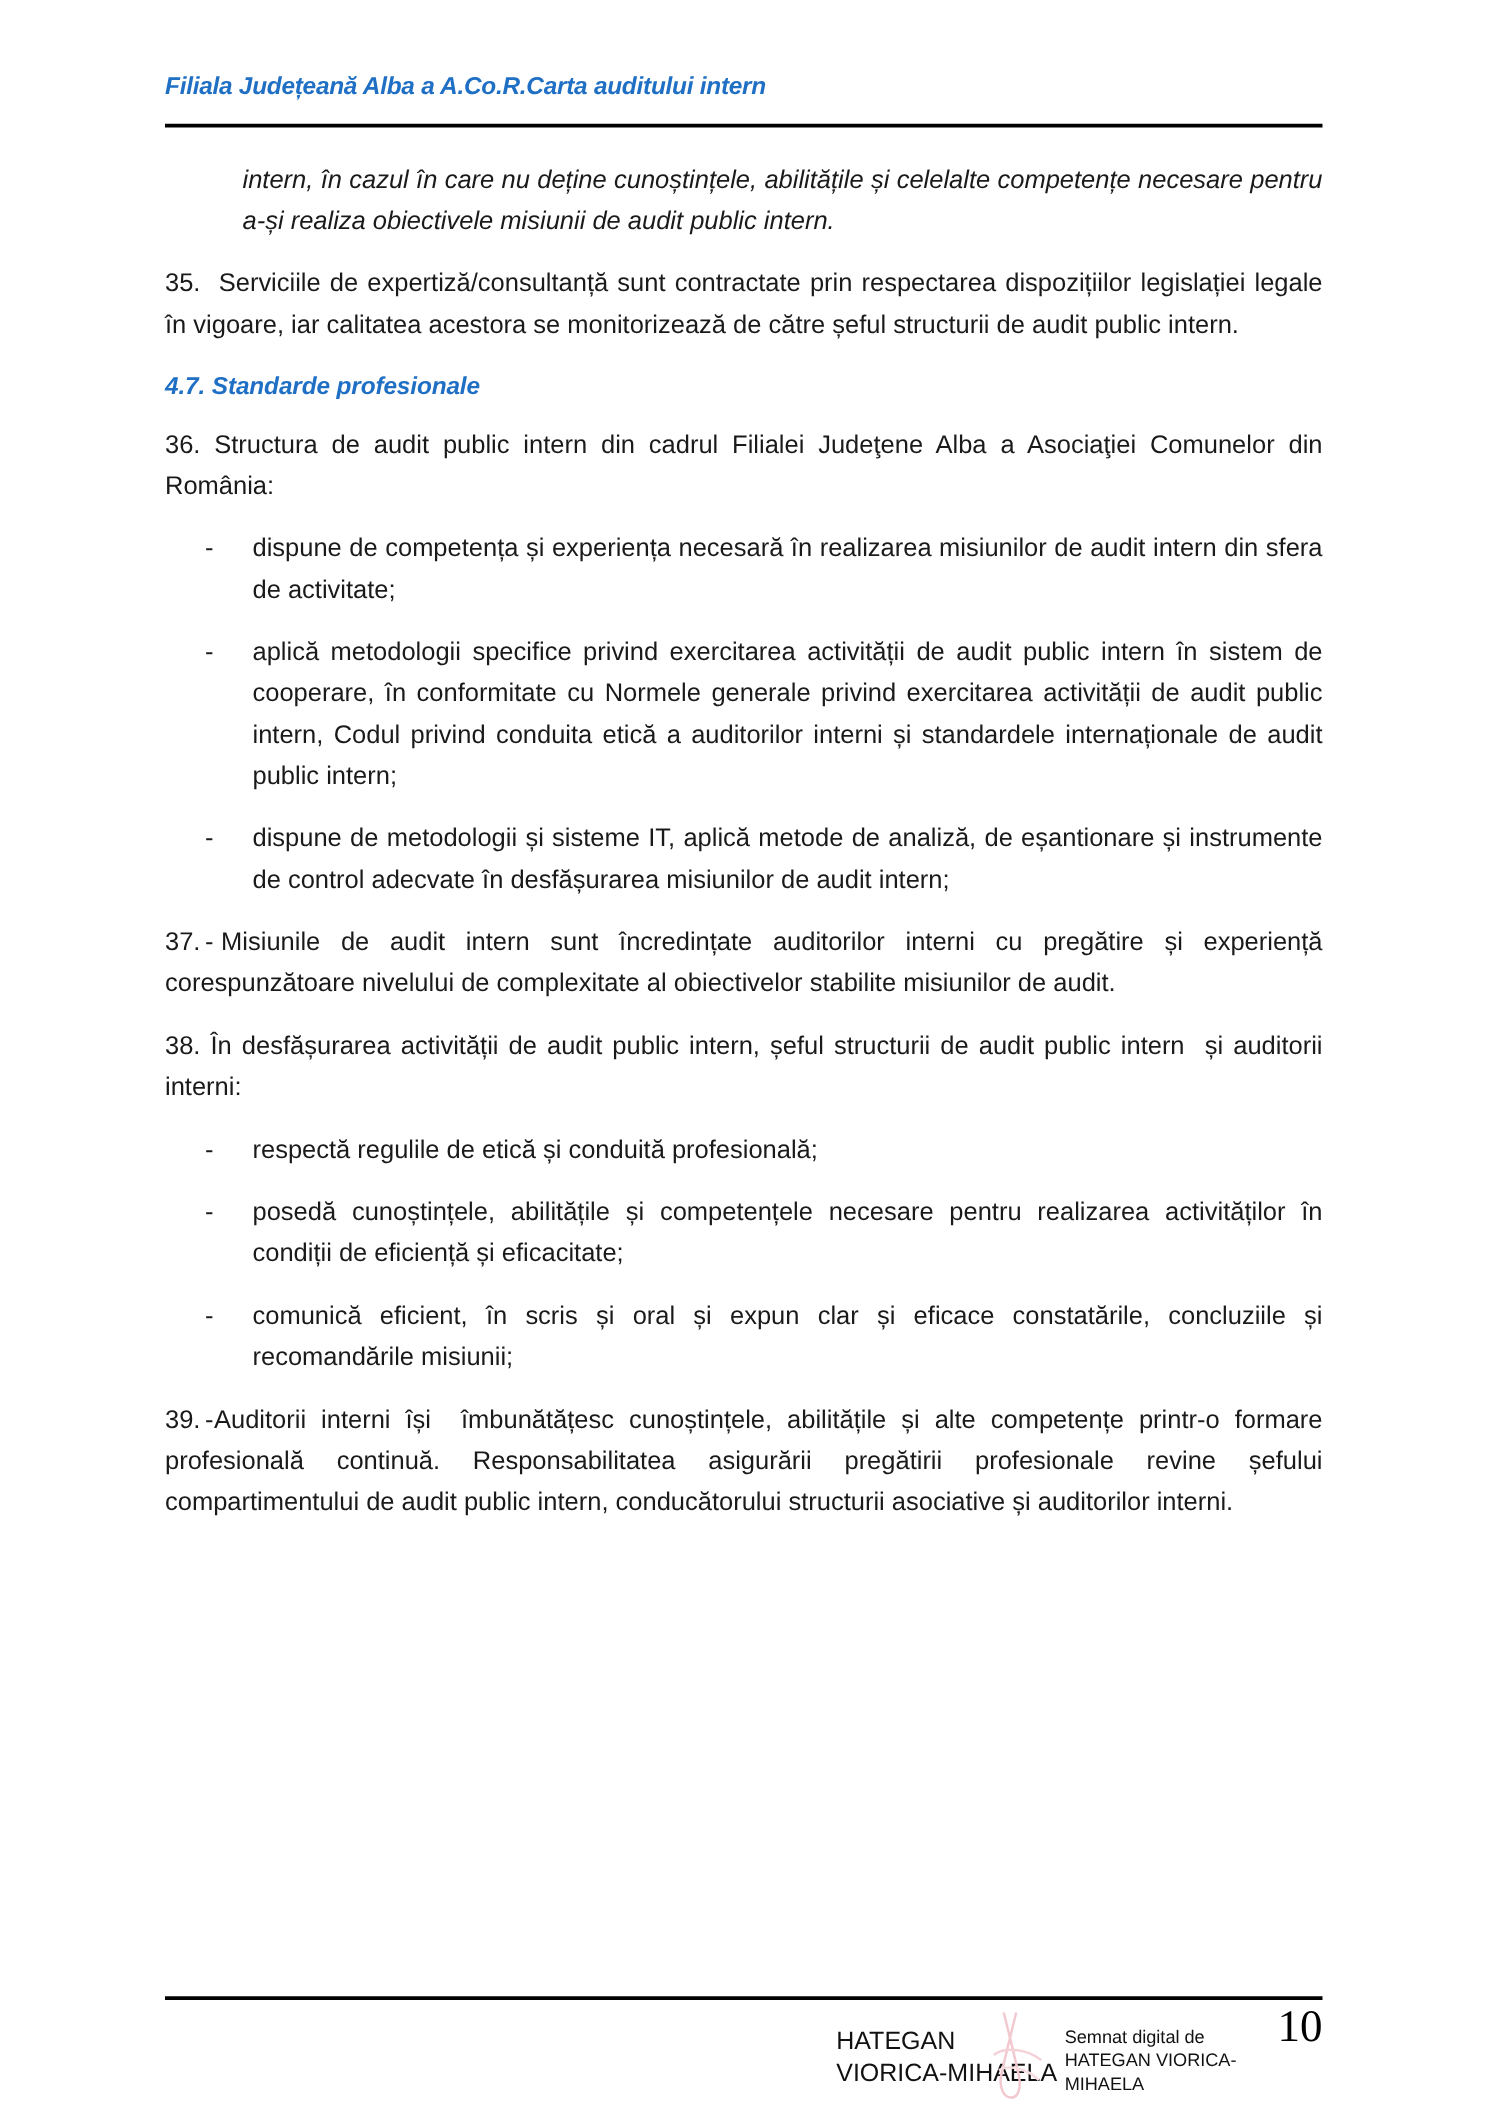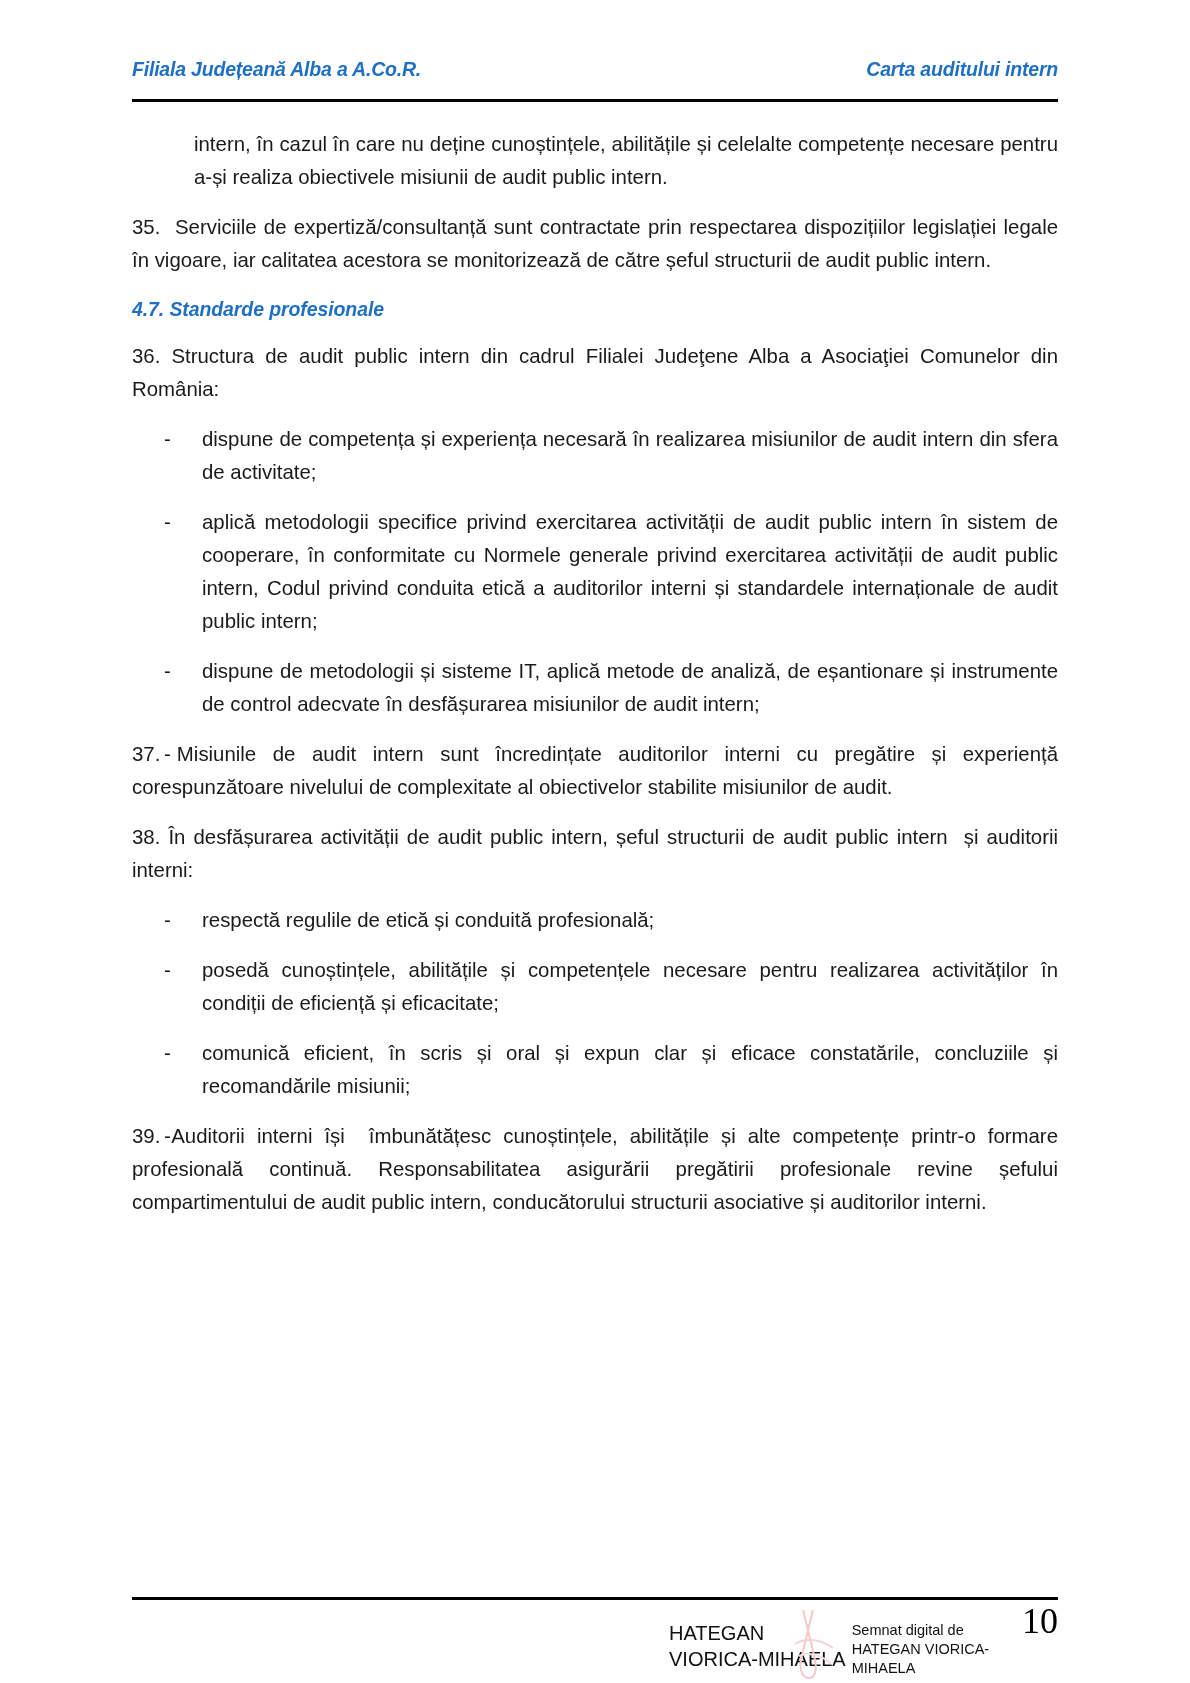--- a/index.html
+++ b/index.html
@@ -24,21 +24,20 @@
     padding: 0 132px;
   }
 
   
   .header {
     position: absolute;
     left: 132px;
     top: 58px;
     width: 926px;
     display: flex;
-    justify-content: space-between;
     align-items: baseline;
   }
   .header-text {
     font-style: italic;
     font-weight: bold;
     font-size: 19.5px;
     color: #1f6fc4;
     letter-spacing: -0.2px;
     white-space: nowrap;
   }
@@ -64,20 +63,21 @@
     font-size: 20.4px;
     line-height: 33px;
     text-align: justify;
     text-justify: inter-word;
     color: #1a1a1a;
     white-space: pre-wrap;
   }
   p.para.cont {
     margin-left: 62px;
     width: 864px;
+    font-style: italic;
   }
 
   h2.section-heading {
     margin: 14px 0 16px 0;
     font-size: 19.5px;
     font-weight: bold;
     font-style: italic;
     color: #1f6fc4;
     line-height: 30px;
     letter-spacing: -0.1px;

